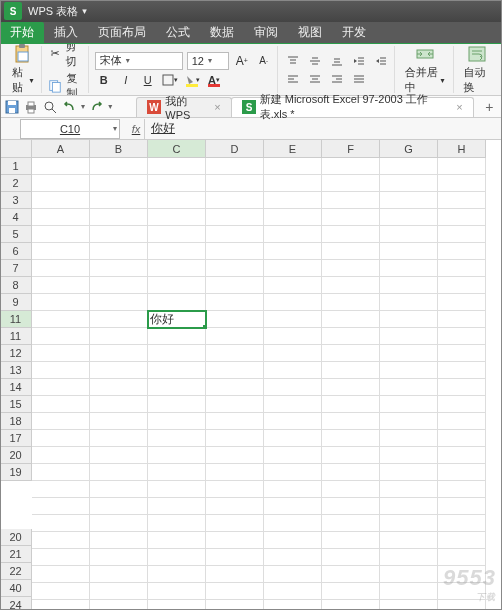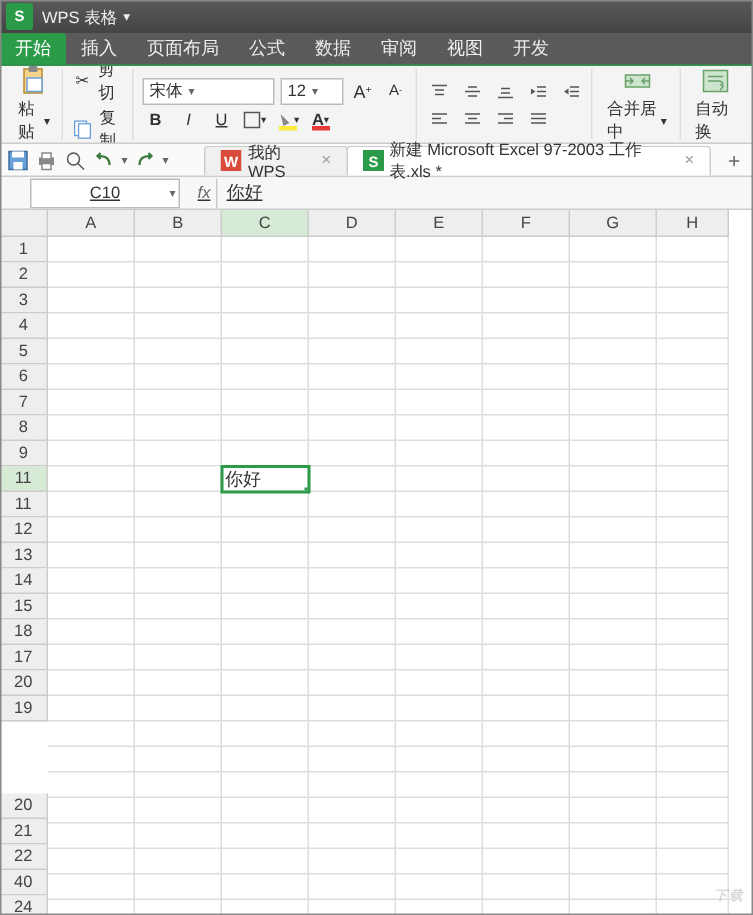--- a/index.html
+++ b/index.html
@@ -625,15 +625,15 @@
         <div class="cell" style="width: 58px; height: 17px;"></div>
         <div class="cell" style="width: 58px; height: 17px;"></div>
         <div class="cell" style="width: 58px; height: 17px;"></div>
         <div class="cell" style="width: 58px; height: 17px;"></div>
         <div class="cell" style="width: 48px; height: 17px;"></div>
       </div>
     </div>
 </div>
 
 <div class="watermark">
-  <small>下载</small>
+  <span>9553</span><small>下载</small>
 </div>
 <div class="frame"></div>
 
 </body></html>

